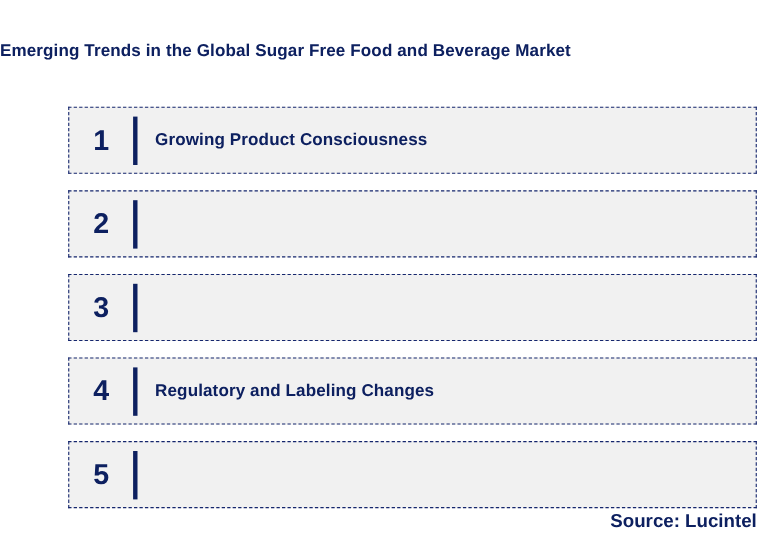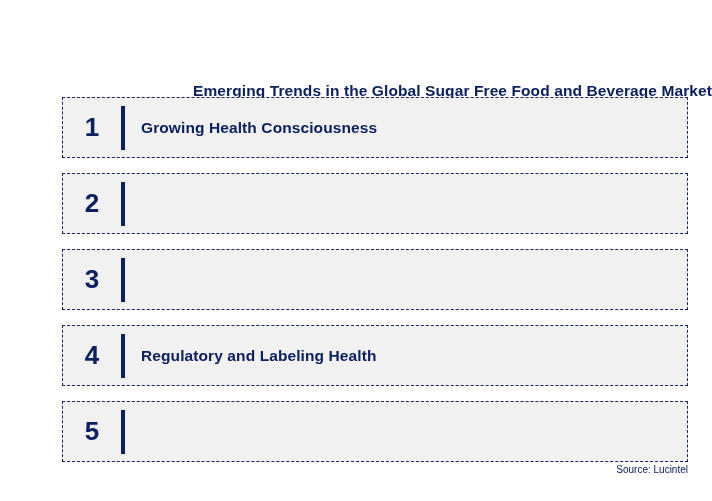--- a/index.html
+++ b/index.html
@@ -22,27 +22,26 @@
     width: 712px;
     height: 501px;
     box-sizing: border-box;
   }
 
   .title {
     position: absolute;
     left: 0;
     top: 38px;
     width: 712px;
-    text-align: right;
+    text-align: left;
     font-size: 15.5px;
     font-weight: bold;
     color: #0d2060;
     letter-spacing: 0.1px;
     white-space: nowrap;
-    margin-top: 44px;
   }
 
   .trend-list {
     position: absolute;
     left: 62px;
     top: 97px;
     width: 626px;
   }
 
   .trend-row {
@@ -85,55 +84,55 @@
     font-weight: bold;
     color: #0d2060;
     letter-spacing: 0.1px;
     white-space: nowrap;
   }
 
   .source {
     position: absolute;
     right: 24px;
     top: 464px;
-    font-size: 10px;
-    font-weight: normal;
+    font-size: 17px;
+    font-weight: bold;
     color: #0d2060;
     white-space: nowrap;
   }
 </style>
 </head>
 <body>
 
 <div id="infographic">
 
   <div class="title">Emerging Trends in the Global Sugar Free Food and Beverage Market</div>
 
   <div class="trend-list">
 
     <div class="trend-row">
       <div class="trend-number">1</div>
       <div class="trend-divider"></div>
-      <div class="trend-label">Growing Health Consciousness</div>
+      <div class="trend-label">Growing Product Consciousness</div>
     </div>
 
     <div class="trend-row">
       <div class="trend-number">2</div>
       <div class="trend-divider"></div>
     </div>
 
     <div class="trend-row">
       <div class="trend-number">3</div>
       <div class="trend-divider"></div>
     </div>
 
     <div class="trend-row">
       <div class="trend-number">4</div>
       <div class="trend-divider"></div>
-      <div class="trend-label">Regulatory and Labeling Health</div>
+      <div class="trend-label">Regulatory and Labeling Changes</div>
     </div>
 
     <div class="trend-row">
       <div class="trend-number">5</div>
       <div class="trend-divider"></div>
     </div>
 
   </div>
 
   <div class="source">Source: Lucintel</div>

